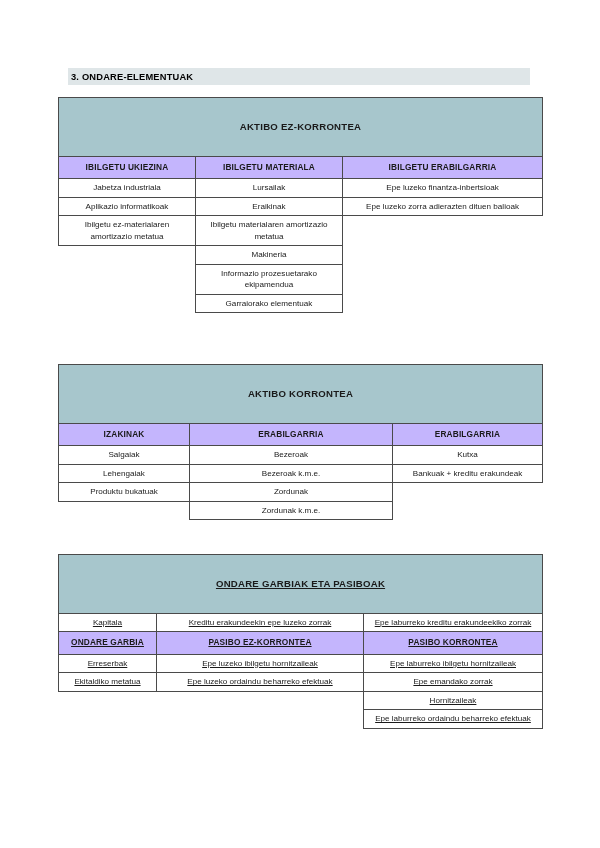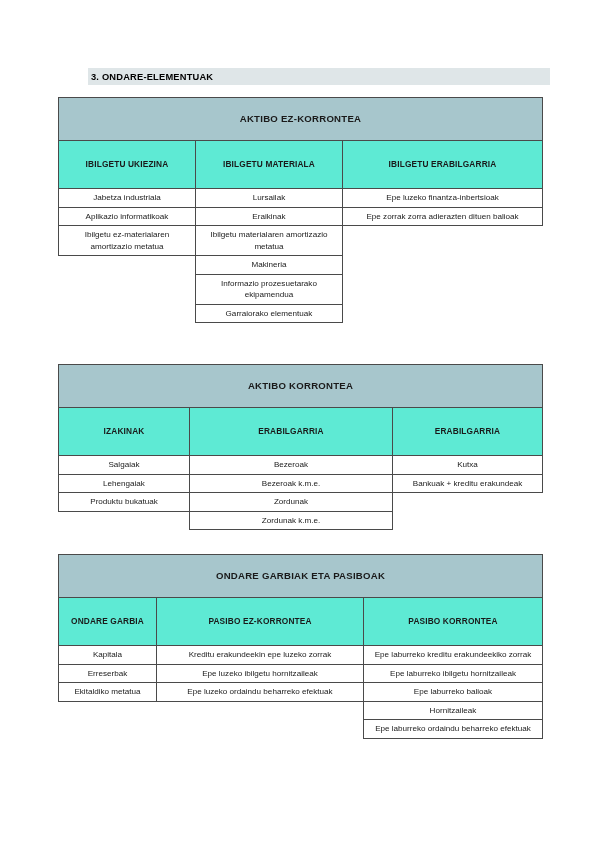--- a/index.html
+++ b/index.html
@@ -28,21 +28,20 @@
   
   .section-heading {
     position: absolute;
     left: 68px;
     top: 68px;
     width: 462px;
     height: 17px;
     background: #dfe6e8;
     display: flex;
     align-items: center;
-    margin-left: 20px;
   }
   .section-heading .heading-text {
     font-size: 9.3px;
     font-weight: bold;
     letter-spacing: 0.2px;
     color: #000000;
     padding-left: 3px;
     white-space: nowrap;
   }
 
@@ -61,28 +60,28 @@
     color: #1a1a1a;
     padding: 3px 4px;
     background: #ffffff;
     word-wrap: break-word;
   }
   .tbl td.title {
     background: #a7c6cc;
     font-weight: bold;
     font-size: 9.6px;
     letter-spacing: 0.25px;
-    padding: 14px 4px;
+    padding: 22px 4px;
   }
   .tbl td.colhead {
-    background: #5eead4;
+    background: #c4b5fd;
     font-weight: bold;
     font-size: 8.3px;
     letter-spacing: 0.15px;
-    padding: 18px 4px;
+    padding: 5px 4px;
     margin-top: 30px;
   }
   .tbl td.blank {
     border: none;
     background: transparent;
     padding: 0;
   }
 
   
   #table-aktibo-ez-korrontea {
@@ -102,20 +101,21 @@
   }
   #table-aktibo-korrontea .c1 { width: 131px; }
   #table-aktibo-korrontea .c2 { width: 203px; }
   #table-aktibo-korrontea .c3 { width: 150px; }
 
   
   #table-ondare-pasiboak {
     left: 58px;
     top: 554px;
     width: 484px;
+    text-decoration: underline;
   }
   #table-ondare-pasiboak .c1 { width: 98px; }
   #table-ondare-pasiboak .c2 { width: 207px; }
   #table-ondare-pasiboak .c3 { width: 179px; }
 </style>
 </head>
 <body>
 
 <div class="page">
 
@@ -139,21 +139,21 @@
         <td class="colhead">IBILGETU ERABILGARRIA</td>
       </tr>
       <tr>
         <td>Jabetza industriala</td>
         <td>Lursailak</td>
         <td>Epe luzeko finantza-inbertsioak</td>
       </tr>
       <tr>
         <td>Aplikazio informatikoak</td>
         <td>Eraikinak</td>
-        <td>Epe zorrak zorra adierazten dituen balioak</td>
+        <td>Epe luzeko zorra adierazten dituen balioak</td>
       </tr>
       <tr>
         <td>Ibilgetu ez-materialaren amortizazio metatua</td>
         <td>Ibilgetu materialaren amortizazio metatua</td>
         <td class="blank"></td>
       </tr>
       <tr>
         <td class="blank"></td>
         <td>Makineria</td>
         <td class="blank"></td>
@@ -213,38 +213,38 @@
     <colgroup>
       <col class="c1">
         <col class="c2">
         <col class="c3">
     </colgroup>
     <tbody>
       <tr>
         <td class="title" colspan="3">ONDARE GARBIAK ETA PASIBOAK</td>
       </tr>
       <tr>
+        <td>Kapitala</td>
+        <td>Kreditu erakundeekin epe luzeko zorrak</td>
+        <td>Epe laburreko kreditu erakundeekiko zorrak</td>
+      </tr>
+      <tr>
         <td class="colhead">ONDARE GARBIA</td>
         <td class="colhead">PASIBO EZ-KORRONTEA</td>
         <td class="colhead">PASIBO KORRONTEA</td>
       </tr>
       <tr>
-        <td>Kapitala</td>
-        <td>Kreditu erakundeekin epe luzeko zorrak</td>
-        <td>Epe laburreko kreditu erakundeekiko zorrak</td>
-      </tr>
-      <tr>
         <td>Erreserbak</td>
         <td>Epe luzeko ibilgetu hornitzaileak</td>
         <td>Epe laburreko ibilgetu hornitzaileak</td>
       </tr>
       <tr>
         <td>Ekitaldiko metatua</td>
         <td>Epe luzeko ordaindu beharreko efektuak</td>
-        <td>Epe laburreko balioak</td>
+        <td>Epe emandako zorrak</td>
       </tr>
       <tr>
         <td class="blank"></td>
         <td class="blank"></td>
         <td>Hornitzaileak</td>
       </tr>
       <tr>
         <td class="blank"></td>
         <td class="blank"></td>
         <td>Epe laburreko ordaindu beharreko efektuak</td>

